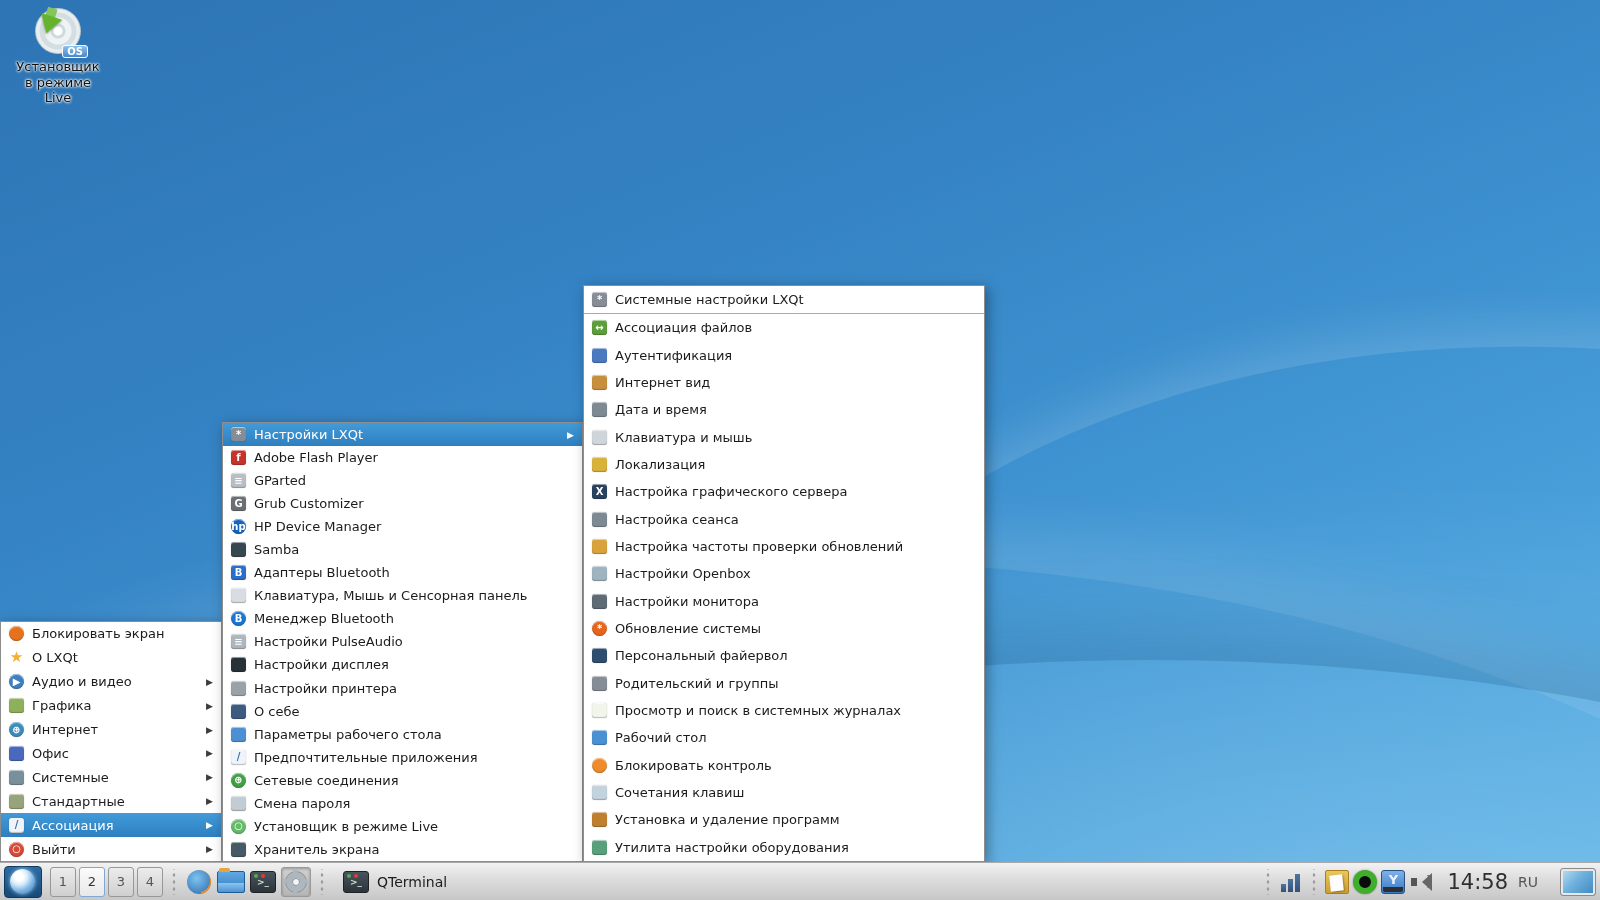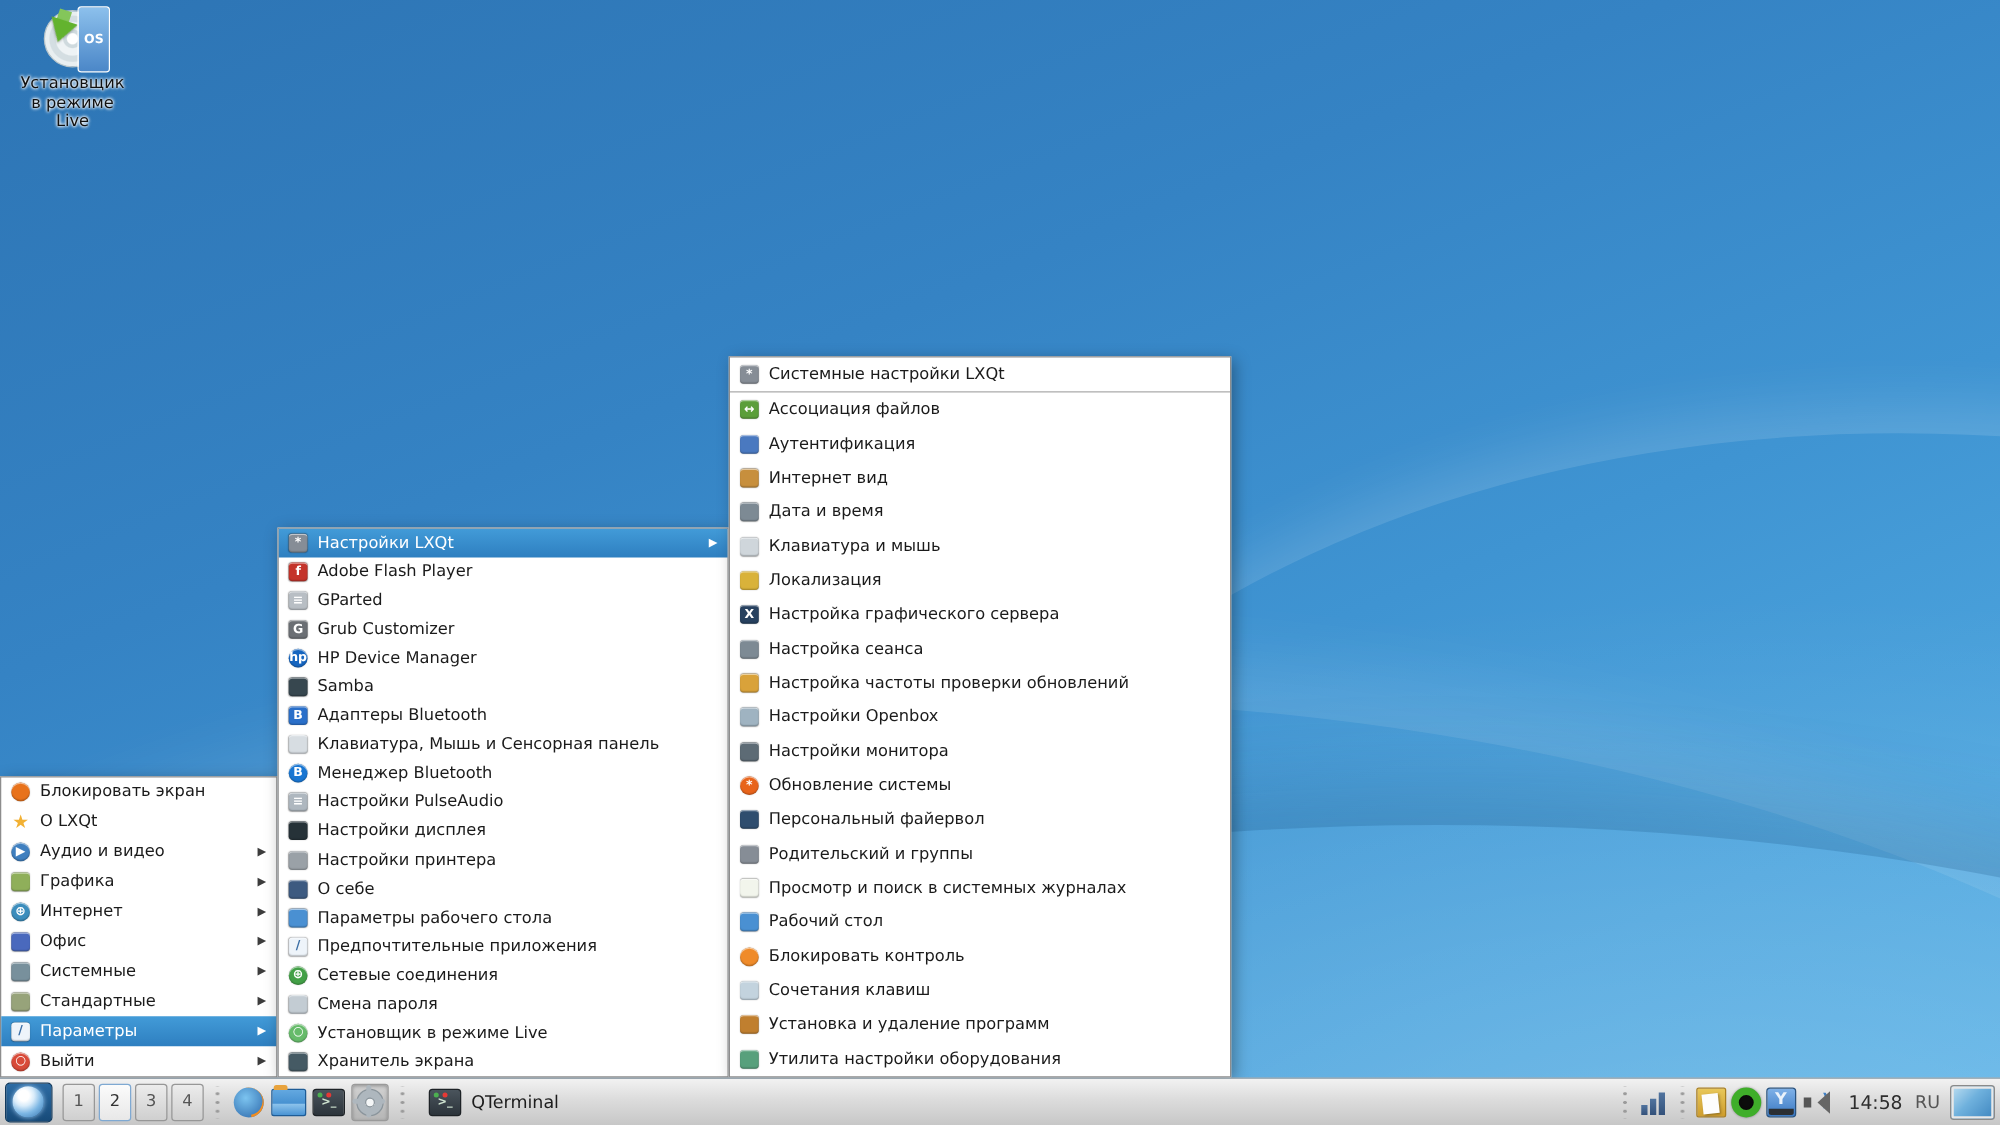--- a/index.html
+++ b/index.html
@@ -18,21 +18,21 @@
 
   
   .desk-icon{position:absolute;left:12px;top:8px;width:92px;text-align:center;cursor:default;}
   .cd{position:relative;width:48px;height:48px;margin:0 auto;}
   .cd .disc{width:44px;height:44px;border-radius:50%;margin:0 auto;border:1px solid #b9c6cb;
     background:radial-gradient(circle at 50% 50%, #ffffff 0 4px, #cfdade 5px 7px, #eef3f5 8px 13px, #d4dee2 14px 18px, #e9eff1 19px);}
   .cd .arrow-dn{position:absolute;left:4px;top:8px;width:0;height:0;transform:rotate(18deg);
     border-left:11px solid transparent;border-right:11px solid transparent;border-top:18px solid #63b32e;
     filter:drop-shadow(0 1px 1px rgba(0,0,0,.3));}
   .cd .arrow-stem{position:absolute;left:12px;top:0px;width:10px;height:12px;background:#84c65a;transform:rotate(18deg);}
-  .cd .badge{position:absolute;right:-6px;bottom:-2px;padding:20px 4px;border:1px solid #fff;border-radius:3px;
+  .cd .badge{position:absolute;right:-6px;bottom:-2px;padding:0 4px;border:1px solid #fff;border-radius:3px;
     background:linear-gradient(#8cc0ec,#4b87c8);color:#fff;font-size:10px;font-weight:bold;}
   .desk-label{margin-top:3px;font-size:13px;line-height:1.2;color:#111;
     text-shadow:0 0 3px #fff,0 0 3px #fff,0 0 2px #fff;}
 
   
   .menu{position:absolute;background:#fff;border:1px solid #8d8d8d;box-sizing:border-box;
     display:flex;flex-direction:column;box-shadow:3px 3px 12px rgba(0,0,0,.35);z-index:5;}
   #menu1{left:0;top:621px;width:222px;height:241px;}
   #menu2{left:222px;top:422px;width:361px;height:440px;}
   #menu3{left:583px;top:285px;width:402px;height:577px;}
@@ -109,22 +109,22 @@
   .tray-clipboard:after{content:"";position:absolute;left:4px;top:4px;width:13px;height:16px;background:#fdfdfd;
     box-shadow:1px 1px 2px rgba(0,0,0,.3);transform:rotate(-6deg);}
   .tray-recorder{border-radius:50%;box-sizing:border-box;border:6px solid #3fae2a;background:#0c0c0c;
     box-shadow:inset 0 0 2px rgba(0,0,0,.6),0 0 2px rgba(0,0,0,.4);}
   .tray-usb{border-radius:3px;background:linear-gradient(#7fb1e8,#3a78c2);border:1px solid #28527f;box-sizing:border-box;}
   .tray-usb:after{content:"Y";position:absolute;left:0;right:0;top:1px;text-align:center;color:#eaf2fb;font-size:13px;font-weight:bold;}
   .tray-usb:before{content:"";position:absolute;left:1px;bottom:1px;width:20px;height:5px;background:#2b2f33;border-radius:0 0 2px 2px;}
   .tray-volume:before{content:"";position:absolute;left:2px;top:8px;width:6px;height:8px;background:#555;}
   .tray-volume:after{content:"";position:absolute;left:4px;top:3px;border:9px solid transparent;border-right:10px solid #666;}
   .tray-volume .waves{position:absolute;right:1px;top:3px;color:#3f7fc4;font-size:14px;font-weight:bold;}
-  .clock{font-size:15px;color:#2e2e2e;margin:0 6px 0 10px;}
-  .layout{font-size:14px;color:#555;margin-right:4px;}
+  .clock{font-size:21px;color:#2e2e2e;margin:0 6px 0 10px;}
+  .layout{font-size:14px;color:#555;margin-right:18px;}
   .showdesk{width:34px;height:26px;border-radius:3px;border:1px solid #8a8a8a;cursor:pointer;
     background:linear-gradient(135deg,#bfe0f2 0%,#6fb1dd 45%,#3d85bf 100%);box-shadow:inset 0 0 0 2px #e8e8e8;}
 </style>
 </head>
 <body>
 
 <div id="stage">
   <div class="arc arc1"></div>
   <div class="arc arc2"></div>
   <div class="arc arc3"></div>
@@ -202,21 +202,21 @@
           <span class="glyph"></span>
         </span>
         <span class="label">Стандартные</span>
         <span class="arrow">▶</span>
       </div>
 
       <div class="menu-item hl">
         <span class="chip light" style="background: rgb(238, 244, 250);">
           <span class="glyph">/</span>
         </span>
-        <span class="label">Параметры</span>
+        <span class="label">Ассоциация</span>
         <span class="arrow">▶</span>
       </div>
 
       <div class="menu-item">
         <span class="chip" style="background: rgb(216, 74, 56); border-radius: 50%;">
           <span class="glyph">○</span>
         </span>
         <span class="label">Выйти</span>
         <span class="arrow">▶</span>
       </div>

